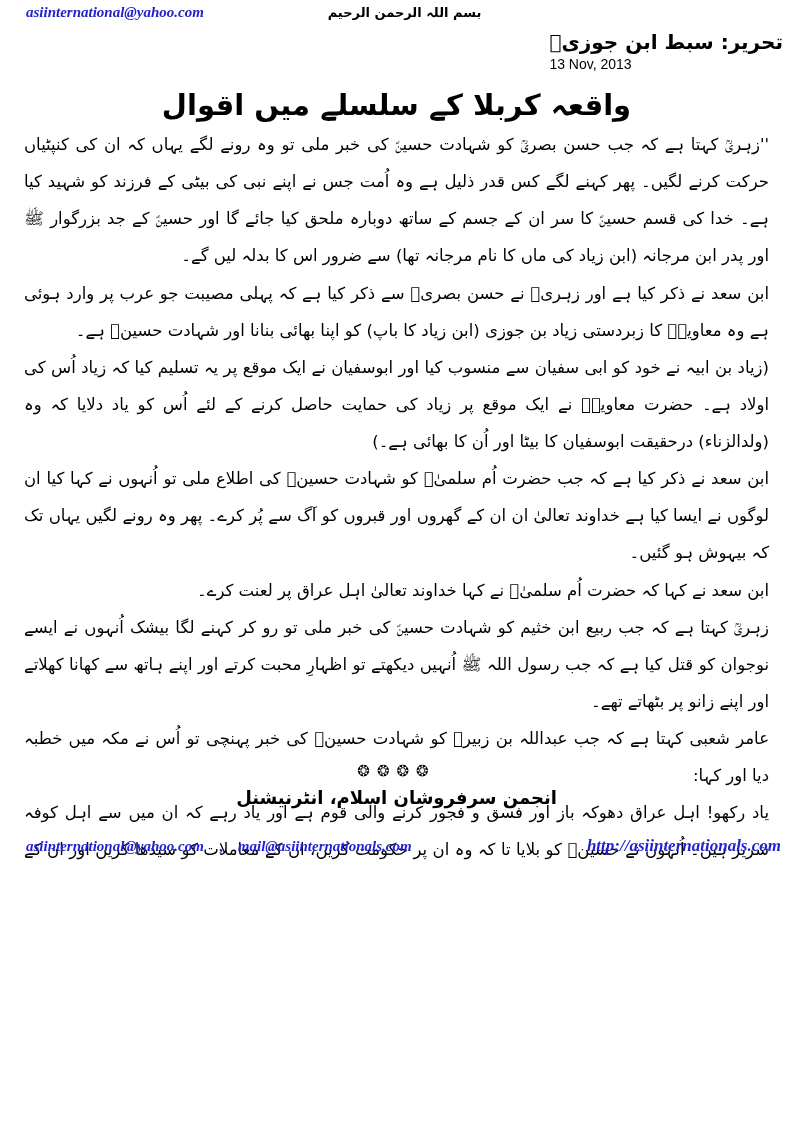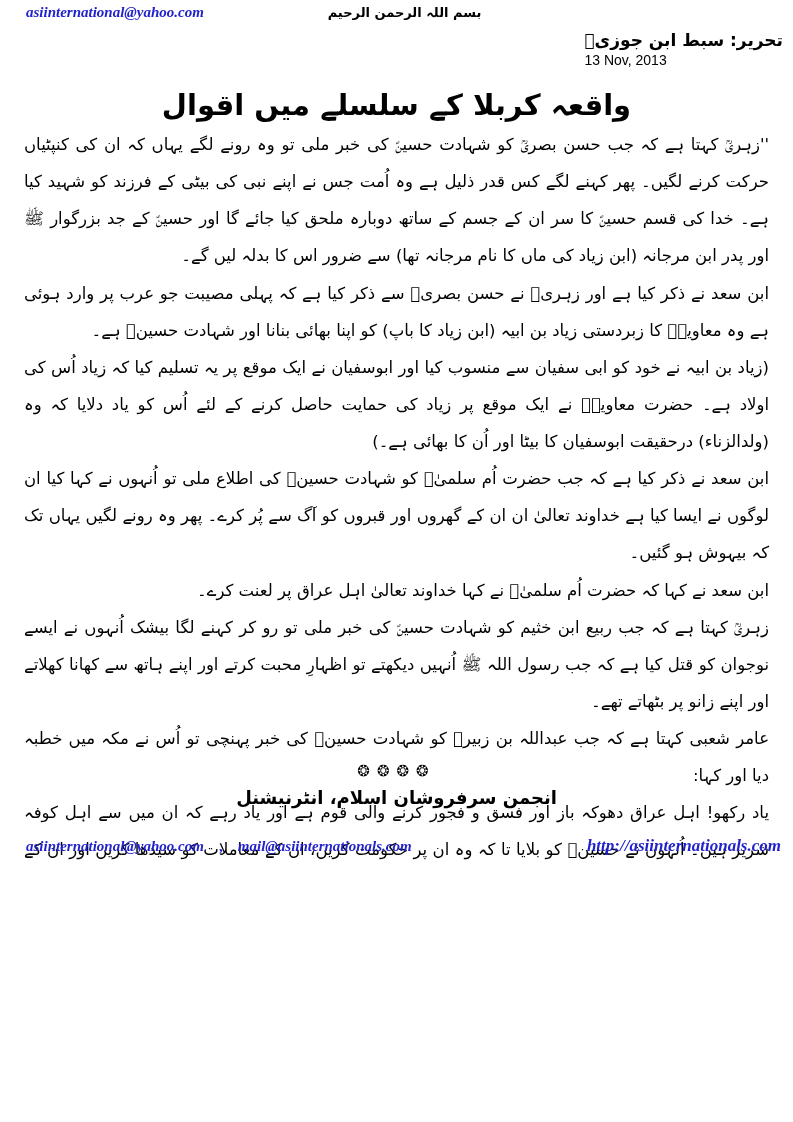--- a/index.html
+++ b/index.html
@@ -13,21 +13,21 @@
   .email-top{
     position:absolute;left:26px;top:4px;
     font-family:"Liberation Serif",serif;font-style:italic;font-weight:bold;
     font-size:15px;color:#2222cc;text-decoration:none;
   }
   .bismillah{
     position:absolute;left:16px;right:0;top:5px;text-align:center;
     font-size:13px;font-weight:bold;direction:rtl;
   }
   .byline-block{position:absolute;right:10px;top:30px;text-align:right;direction:rtl;}
-  .byline{font-size:17px;font-weight:bold;}
+  .byline{font-size:20px;font-weight:bold;}
   .date{
     direction:ltr;text-align:left;
     font-family:"Liberation Sans",sans-serif;font-size:14px;margin-top:2px;
   }
   .title{
     position:absolute;left:0;right:0;top:44px;text-align:center;
     font-size:29px;font-weight:bold;direction:rtl;margin-top:44px;
   }
   
   .doc-body{padding:4px 24px 0 24px;direction:rtl;}
@@ -74,21 +74,21 @@
     <div class="bismillah">بسم اللہ الرحمن الرحیم</div>
     <div class="byline-block">
       <div class="byline">تحریر: سبط ابن جوزیؒ</div>
       <div class="date">13 Nov, 2013</div>
     </div>
     <div class="title">واقعہ کربلا کے سلسلے میں اقوال</div>
   </div>
 
   <div class="doc-body">
     <p class="para">''زہریؒ کہتا ہے کہ جب حسن بصریؒ کو شہادت حسینؑ کی خبر ملی تو وہ رونے لگے یہاں کہ ان کی کنپٹیاں حرکت کرنے لگیں۔ پھر کہنے لگے کس قدر ذلیل ہے وہ اُمت جس نے اپنے نبی کی بیٹی کے فرزند کو شہید کیا ہے۔ خدا کی قسم حسینؑ کا سر ان کے جسم کے ساتھ دوبارہ ملحق کیا جائے گا اور حسینؑ کے جد بزرگوار ﷺ اور پدر ابن مرجانہ (ابن زیاد کی ماں کا نام مرجانہ تھا) سے ضرور اس کا بدلہ لیں گے۔</p>
-    <p class="para">ابن سعد نے ذکر کیا ہے اور زہریؒ نے حسن بصریؒ سے ذکر کیا ہے کہ پہلی مصیبت جو عرب پر وارد ہوئی ہے وہ معاویہؓ کا زبردستی زیاد بن ابیہ (ابن زیاد کا باپ) کو اپنا بھائی بنانا اور شہادت حسینؑ ہے۔</p>
+    <p class="para">ابن سعد نے ذکر کیا ہے اور زہریؒ نے حسن بصریؒ سے ذکر کیا ہے کہ پہلی مصیبت جو عرب پر وارد ہوئی ہے وہ معاویہؓ کا زبردستی زیاد بن جوزی (ابن زیاد کا باپ) کو اپنا بھائی بنانا اور شہادت حسینؑ ہے۔</p>
     <p class="para">(زیاد بن ابیہ نے خود کو ابی سفیان سے منسوب کیا اور ابوسفیان نے ایک موقع پر یہ تسلیم کیا کہ زیاد اُس کی اولاد ہے۔ حضرت معاویہؓ نے ایک موقع پر زیاد کی حمایت حاصل کرنے کے لئے اُس کو یاد دلایا کہ وہ (ولدالزناء) درحقیقت ابوسفیان کا بیٹا اور اُن کا بھائی ہے۔)</p>
     <p class="para">ابن سعد نے ذکر کیا ہے کہ جب حضرت اُم سلمیٰؓ کو شہادت حسینؑ کی اطلاع ملی تو اُنہوں نے کہا کیا ان لوگوں نے ایسا کیا ہے خداوند تعالیٰ ان ان کے گھروں اور قبروں کو آگ سے پُر کرے۔ پھر وہ رونے لگیں یہاں تک کہ بیہوش ہو گئیں۔</p>
     <p class="para">ابن سعد نے کہا کہ حضرت اُم سلمیٰؓ نے کہا خداوند تعالیٰ اہل عراق پر لعنت کرے۔</p>
     <p class="para">زہریؒ کہتا ہے کہ جب ربیع ابن خثیم کو شہادت حسینؑ کی خبر ملی تو رو کر کہنے لگا بیشک اُنہوں نے ایسے نوجوان کو قتل کیا ہے کہ جب رسول اللہ ﷺ اُنہیں دیکھتے تو اظہارِ محبت کرتے اور اپنے ہاتھ سے کھانا کھلاتے اور اپنے زانو پر بٹھاتے تھے۔</p>
     <p class="para">عامر شعبی کہتا ہے کہ جب عبداللہ بن زبیرؓ کو شہادت حسینؑ کی خبر پہنچی تو اُس نے مکہ میں خطبہ دیا اور کہا:</p>
     <p class="para">یاد رکھو! اہل عراق دھوکہ باز اور فسق و فجور کرنے والی قوم ہے اور یاد رہے کہ ان میں سے اہل کوفہ شریر ہیں۔ اُنہوں نے حسینؑ کو بلایا تا کہ وہ ان پر حکومت کریں، ان کے معاملات کو سیدھا کریں اور ان کے دشمن کے خلاف ان کی مدد کریں اور ارکانِ اسلام کو دوبارہ قائم کریں۔ جب حسین ان کے پاس گئے تو ان پر ٹوٹ پڑے اور ان سے جنگ کرنے لگے اور ان سے کہا کہ فاسق و فاجر ملعون ابن زیاد کے ہاتھ پر ہاتھ رکھو (بیعت کرو) تا کہ جو اُس کی رائے وہ اُس کے مطابق آپ کے ساتھ سلوک کرے۔ پس، حسینؑ نے شریفانہ موت کو ذلت کی زندگی پر ترجیح دی، خداوند عالم حسینؑ پر اپنی رحمت نازل کرے اور ان کے قاتل کو رسوا کرے ان کے قتل کا حکم دینے والے اور راضی ہونے والے پر لعنت کرے۔ یاد رکھو! ظلم کرنے والوں پر خدا کی لعنت ہے۔''</p>
     <div class="citation">(علامہ سبطِ ابن جوزی:  تذکرۃ الخواص، صفحہ 296)</div>
   </div>
 
   <div class="footer">

